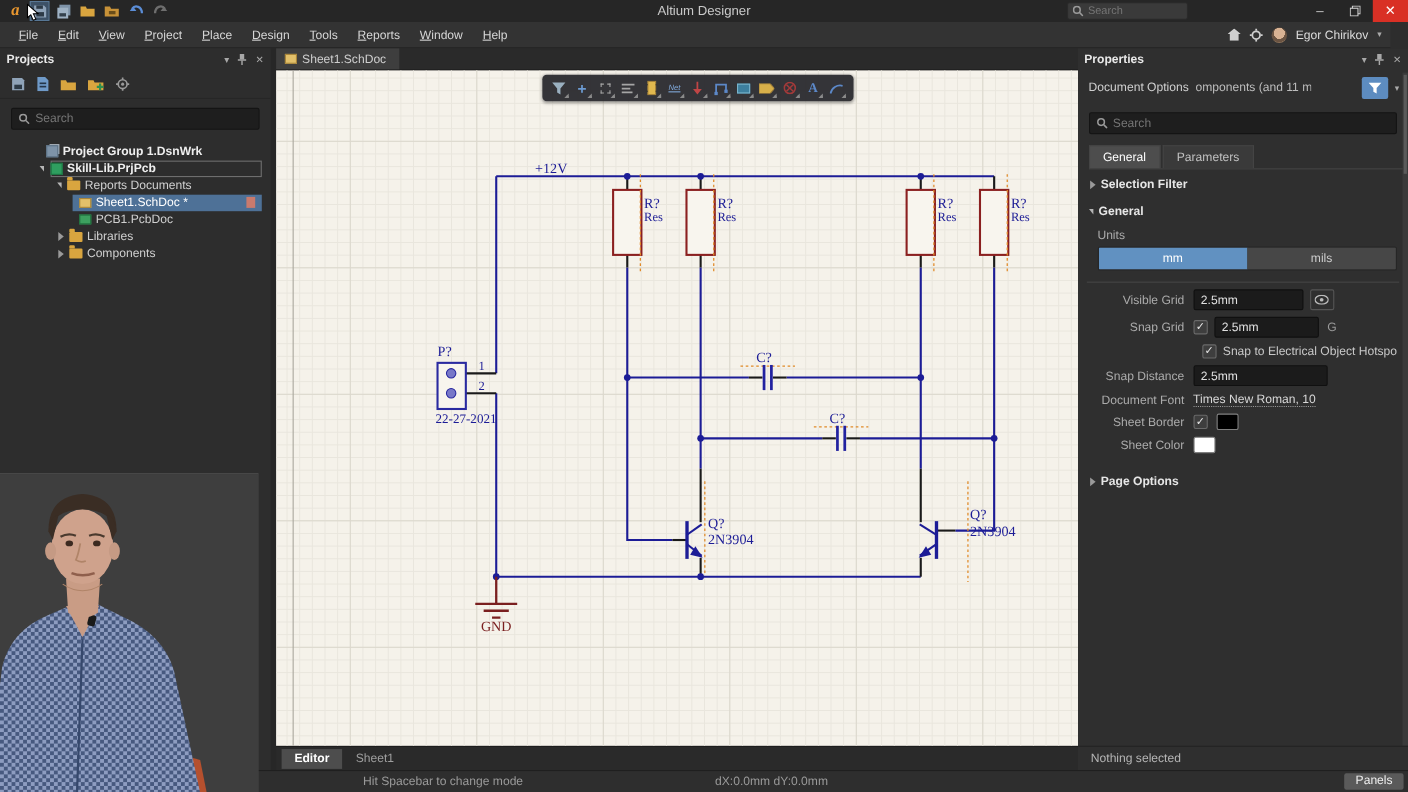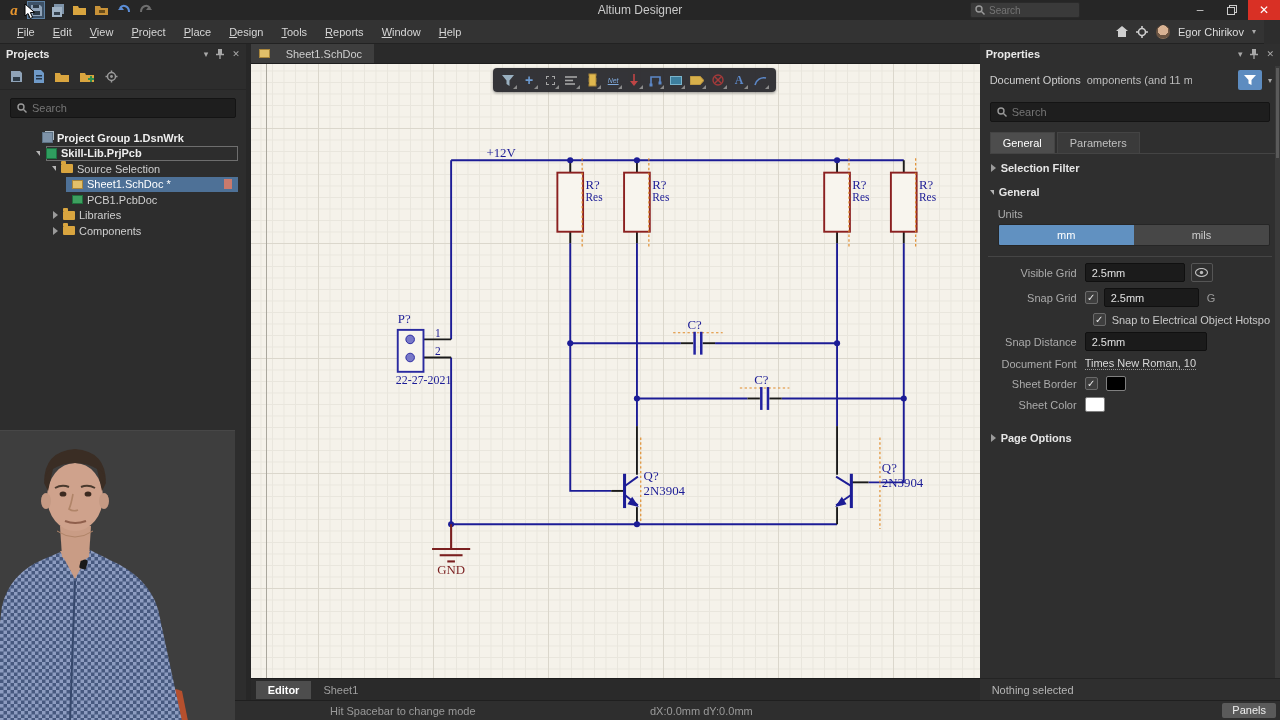--- a/index.html
+++ b/index.html
@@ -60,21 +60,21 @@
   .ico-folder { width:12px; height:9px; background:#d9a53f; border-radius:1px; position:relative; }
   .ico-folder::before { content:""; position:absolute; top:-3px; left:0; width:5px; height:3px; background:#d9a53f; border-radius:1px 1px 0 0; }
   .ico-sch { width:11px; height:9px; background:#e2c06a; border:1px solid #a8853a; }
   .ico-pcb { width:11px; height:9px; background:#3da05f; border:1px solid #1f6e3d; }
   .ico-docmark { width:8px; height:10px; background:#c97a6d; margin-left:auto; margin-right:14px; }
   .splitter { width:5px; background:#272727; }
 
   
   .canvas-col { width:765px; display:flex; flex-direction:column; }
   .doctabs { height:20px; background:#2a2a2a; display:flex; border-bottom:1px solid #1e1e1e; }
-  .doctab { background:#3e3e3e; display:flex; align-items:center; gap:16px; padding:0 12px 0 8px; color:#cfcfcf; }
+  .doctab { background:#3e3e3e; display:flex; align-items:center; gap:5px; padding:0 12px 0 8px; color:#cfcfcf; }
   .canvas { flex:1; position:relative; background-color:#f5f2ea;
     background-image:
       linear-gradient(90deg, #dbd7cc 1px, transparent 1px),
       linear-gradient(#dbd7cc 1px, transparent 1px),
       linear-gradient(90deg, #e9e6dd 1px, transparent 1px),
       linear-gradient(#e9e6dd 1px, transparent 1px);
     background-size:115px 115px, 115px 115px, 11.5px 11.5px, 11.5px 11.5px;
     background-position:67px 64px, 67px 64px, 67px 64px, 67px 64px;
     overflow:hidden; }
   .sheet-edge { position:absolute; left:15px; top:0; bottom:0; width:1px; background:#aaa79d; }
@@ -299,21 +299,21 @@
         </div>
         <div class="trow" style="padding-left:6px;">
           <span class="focusbox"></span>
           <span class="arrow-exp"></span>
           <span class="ico ico-prj" style="margin-left:6px;"></span>
           <span class="tlabel tbold">Skill-Lib.PrjPcb</span>
         </div>
         <div class="trow" style="padding-left:22px;">
           <span class="arrow-exp"></span>
           <span class="ico ico-folder" style="margin-left:5px;"></span>
-          <span class="tlabel">Source Selection</span>
+          <span class="tlabel">Reports Documents</span>
         </div>
         <div class="trow">
           <span class="hl"></span>
           <span class="ico ico-sch" style="margin-left:44px;"></span>
           <span class="tlabel" style="color:#fff;">Sheet1.SchDoc *</span>
           <span class="ico-docmark"></span>
         </div>
         <div class="trow">
           <span class="ico ico-pcb" style="margin-left:44px;"></span>
           <span class="tlabel">PCB1.PcbDoc</span>

